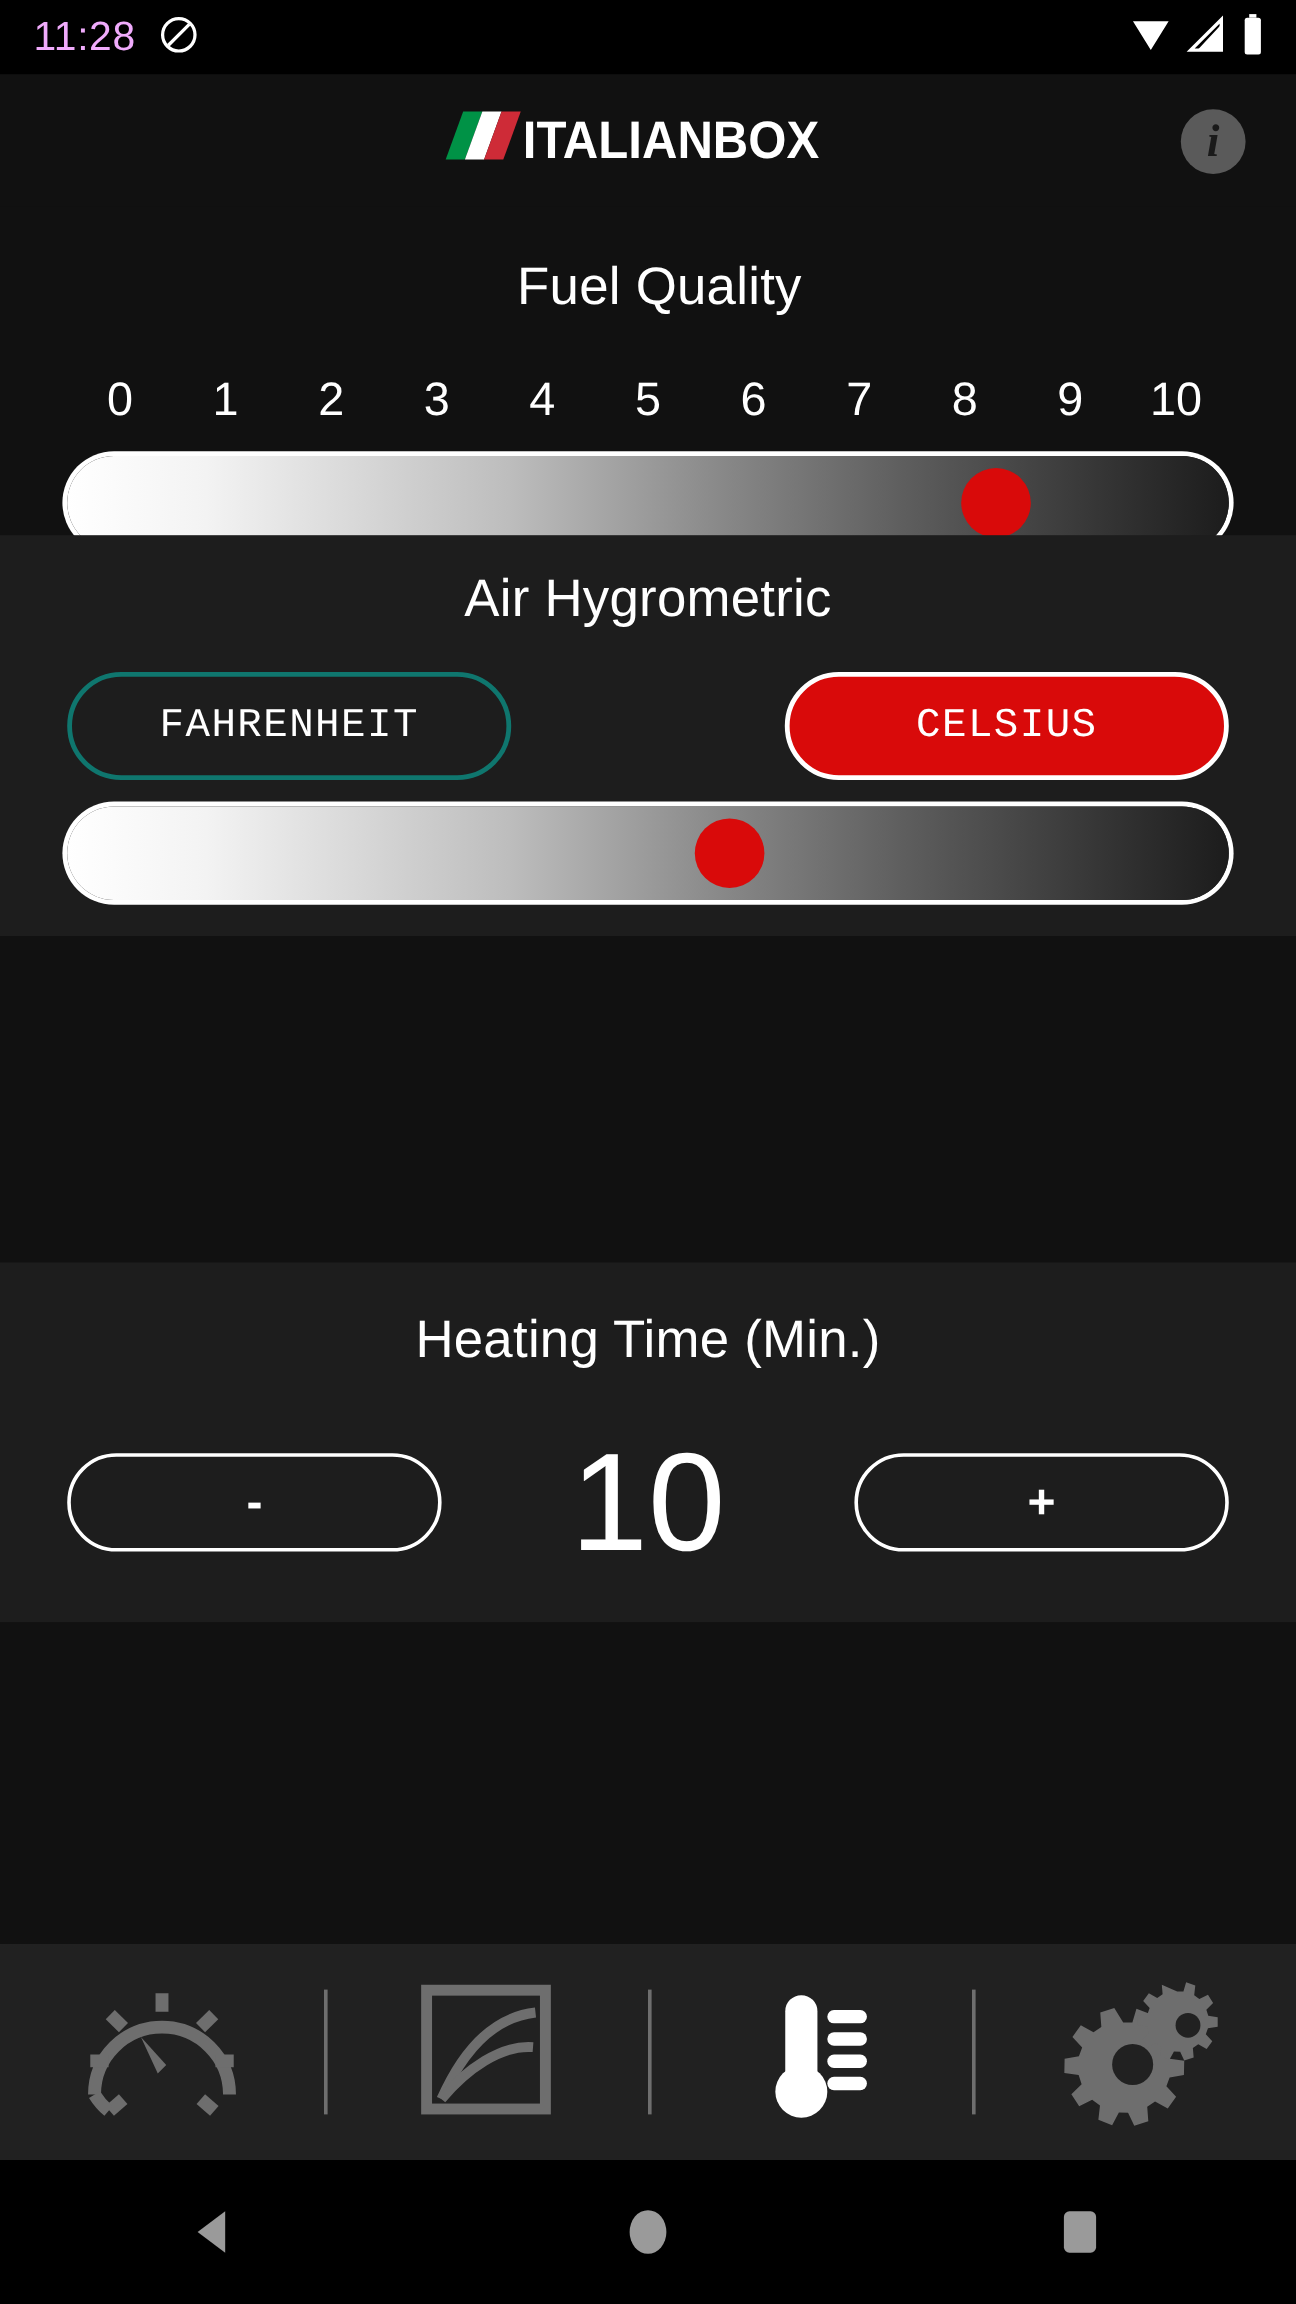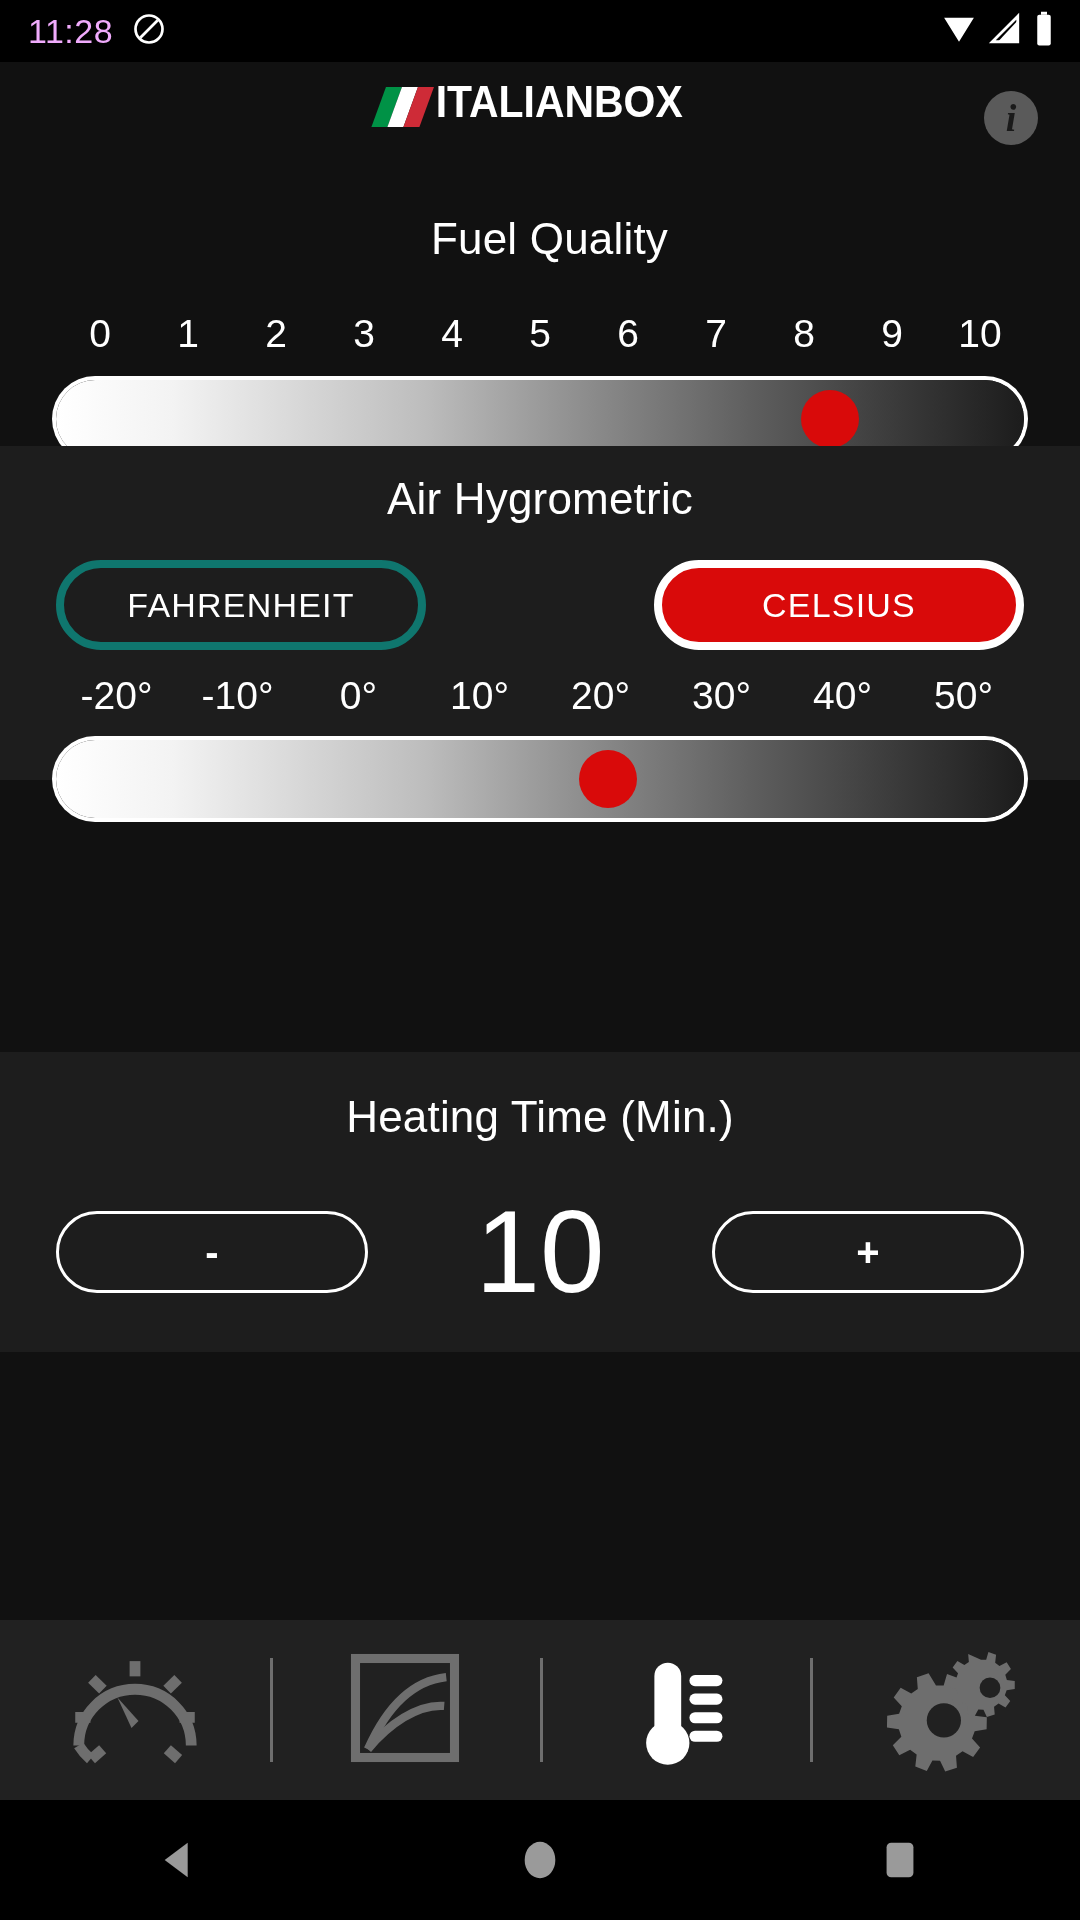--- a/index.html
+++ b/index.html
@@ -21,22 +21,22 @@
   .sb-left-icons{ display:flex; align-items:center; margin-left:18px; }
   .sb-spacer{ flex:1 1 auto; }
   .sb-right{ display:flex; align-items:center; gap:12px; }
 
   
   .header{
     position:absolute; top:62px; left:0; width:1080px; height:110px;
     background:#111111;
   }
   .brand{
-    position:absolute; left:50%; top:40px; transform:translate(-50%,-50%);
-    display:flex; align-items:flex-end; gap:0;
+    position:absolute; left:50%; top:56px; transform:translate(-50%,-50%);
+    display:flex; align-items:flex-start; gap:0;
   }
   .flag{ display:flex; height:40px; transform:skewX(-20deg); margin-right:9px; }
   .flag span{ display:block; width:16px; height:40px; }
   .flag .g{ background:#009246; }
   .flag .w{ background:#ffffff; }
   .flag .r{ background:#ce2b37; }
   .brandtext{
     color:#fff; font-size:44px; font-weight:bold; letter-spacing:0px;
     font-family:"Liberation Sans", sans-serif; transform:scaleX(.93);
     transform-origin:left center;
@@ -79,24 +79,24 @@
   }
   .thumb{
     position:absolute; top:50%; transform:translate(-50%,-50%);
     width:58px; height:58px; border-radius:50%; background:#d90a0a;
   }
 
   
   .unitrow{ display:flex; width:968px; margin:0 auto; justify-content:space-between; }
   .unitbtn{
     width:370px; height:90px; border-radius:45px;
-    border:8px solid #0f766e; background:transparent;
+    border:4px solid #0f766e; background:transparent;
     display:flex; align-items:center; justify-content:center;
     color:#ffffff; font-size:34px; letter-spacing:1.2px;
-    font-family:Liberation Sans, sans-serif;
+    font-family:Liberation Mono, monospace;
   }
   .unitbtn.active{ background:#d90a0a; border-color:#ffffff; }
 
   
   .stepper{ display:flex; width:968px; margin:0 auto; align-items:center; justify-content:space-between; }
   .stepbtn{
     width:312px; height:82px; border-radius:41px;
     border:3px solid #ffffff; background:transparent;
     display:flex; align-items:center; justify-content:center;
     color:#ffffff; font-size:40px; font-weight:bold;
@@ -196,30 +196,20 @@
         <div class="thumb" style="left: 80%;"></div>
       </div>
     </div>
 
     <div class="panel alt" style="top:274px; height:334px;">
       <div class="section-title" style="margin-top:28px;">Air Hygrometric</div>
       <div class="unitrow" style="margin-top:36px;">
         <div class="unitbtn">FAHRENHEIT</div>
         <div class="unitbtn active">CELSIUS</div>
       </div>
-      <div class="ticks" style="margin-top:24px;">
-        <span class="t">-20°</span>
-        <span class="t">-10°</span>
-        <span class="t">0°</span>
-        <span class="t">10°</span>
-        <span class="t">20°</span>
-        <span class="t">30°</span>
-        <span class="t">40°</span>
-        <span class="t">50°</span>
-      </div>
       <div class="slider" style="margin-top:22px;">
         <div class="thumb" style="left: 57%;"></div>
       </div>
     </div>
 
 
     <div class="panel alt" style="top:880px; height:300px;">
       <div class="section-title" style="margin-top:40px;">Heating Time (Min.)</div>
       <div class="stepper" style="margin-top:52px;">
         <div class="stepbtn">-</div>

